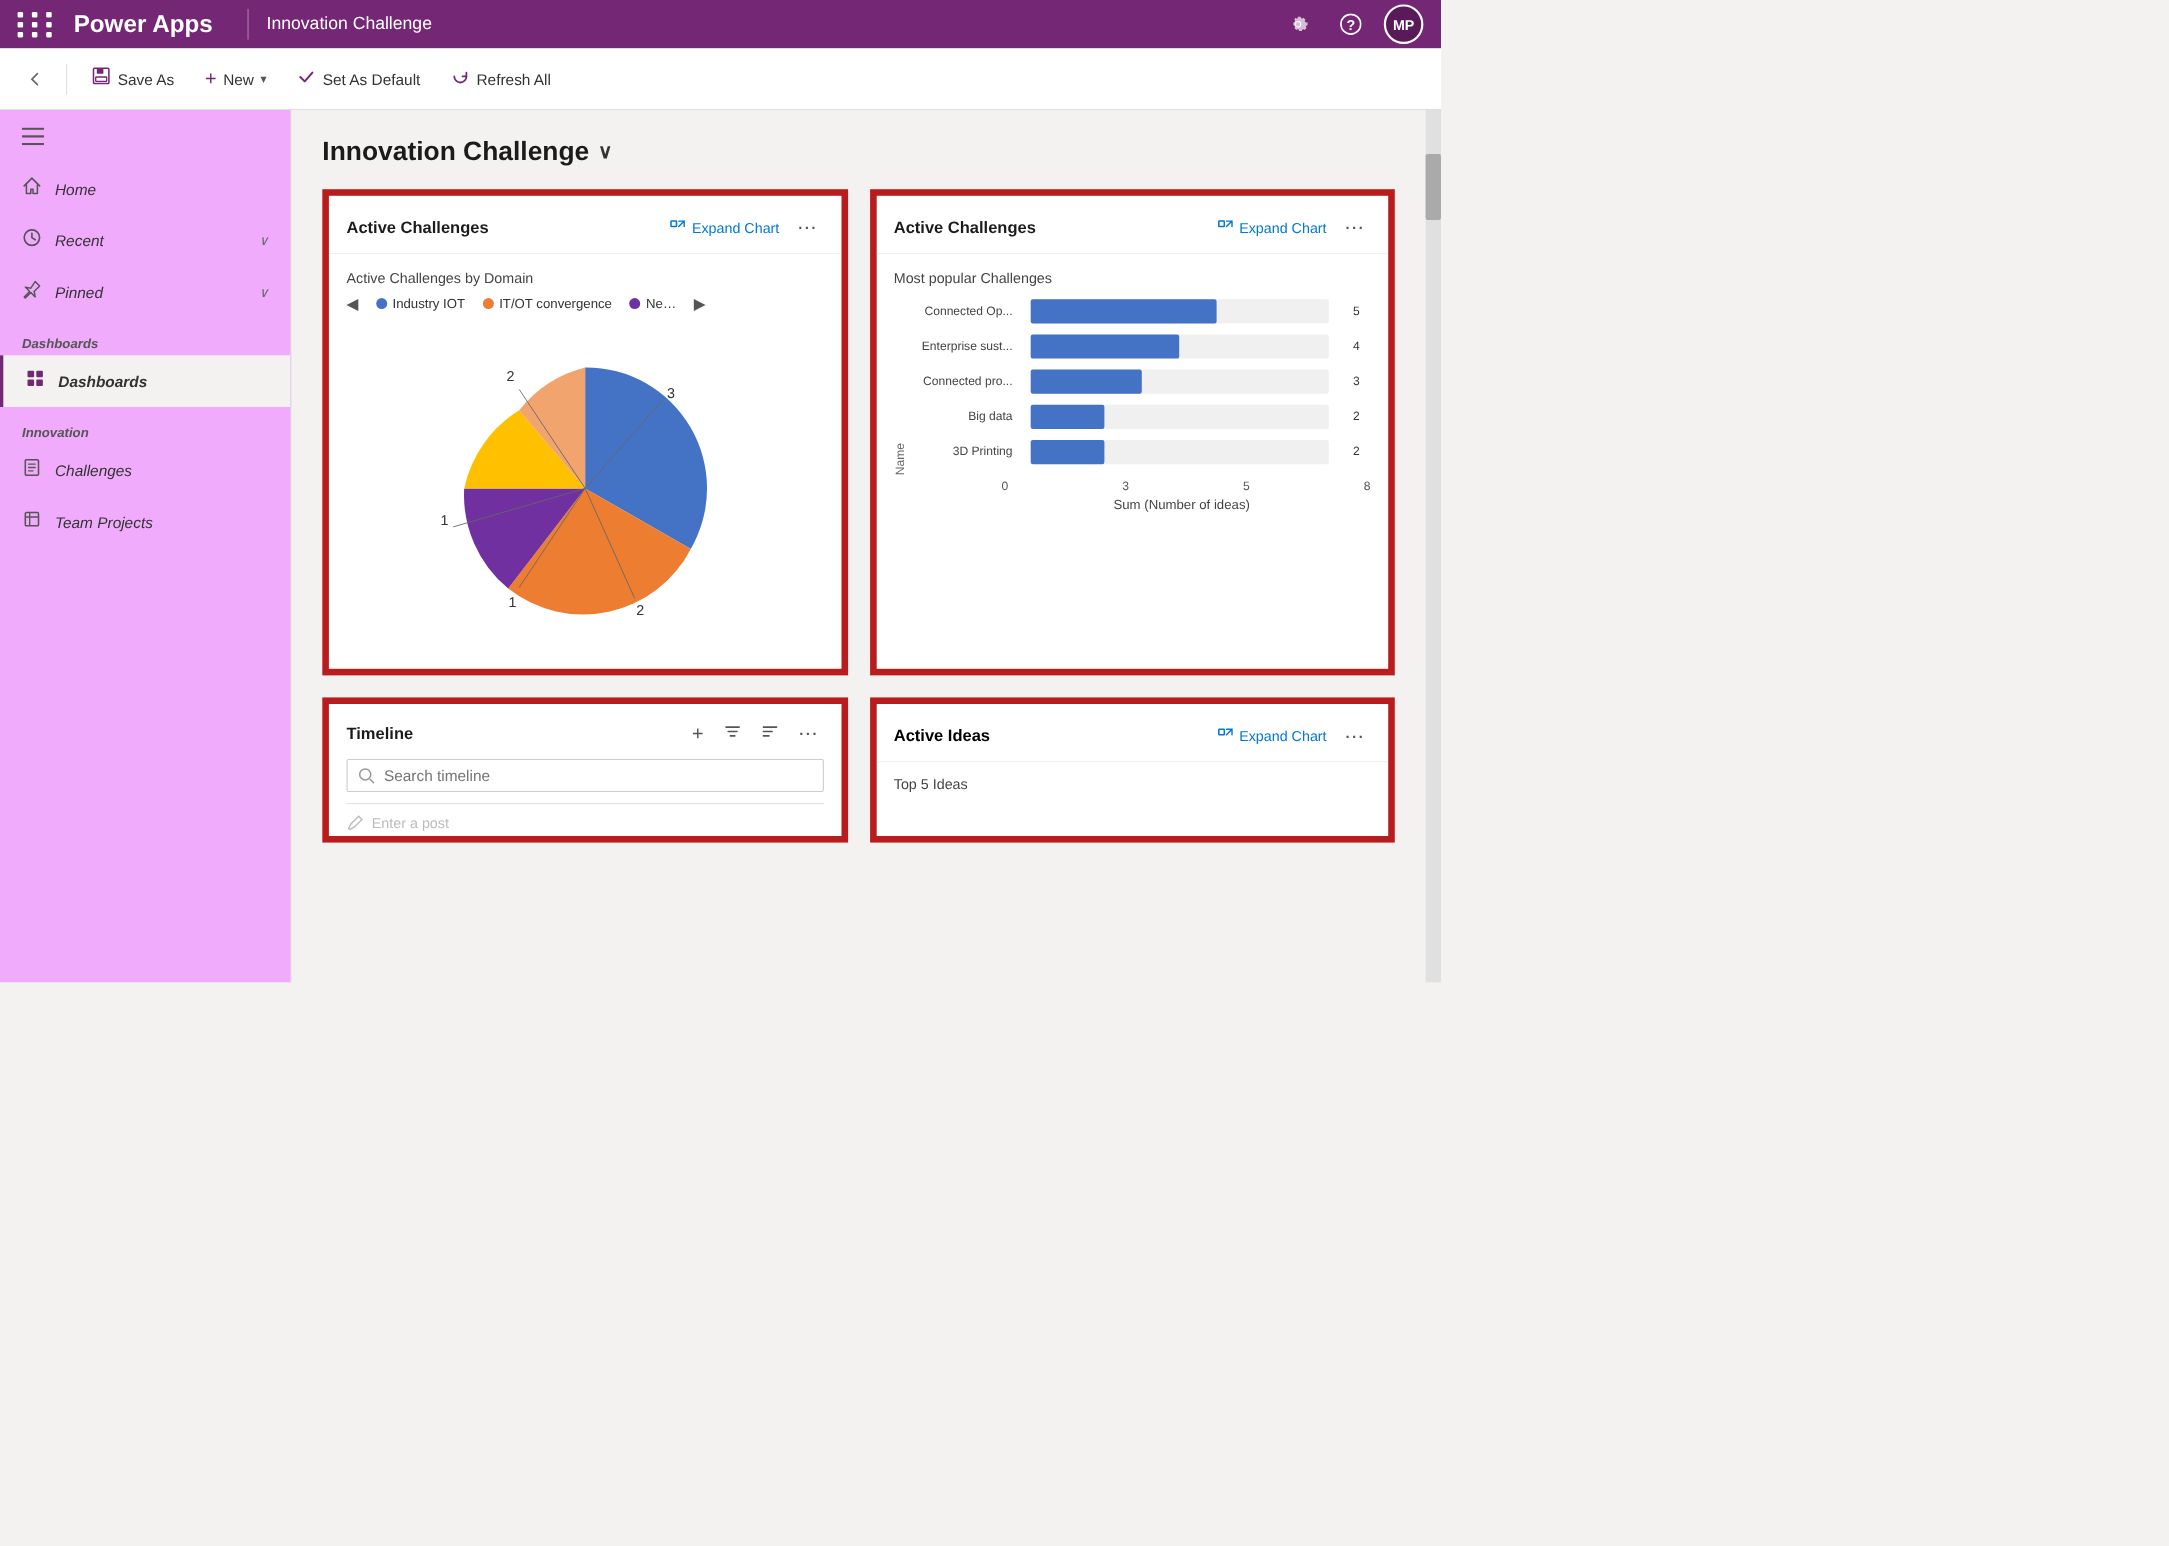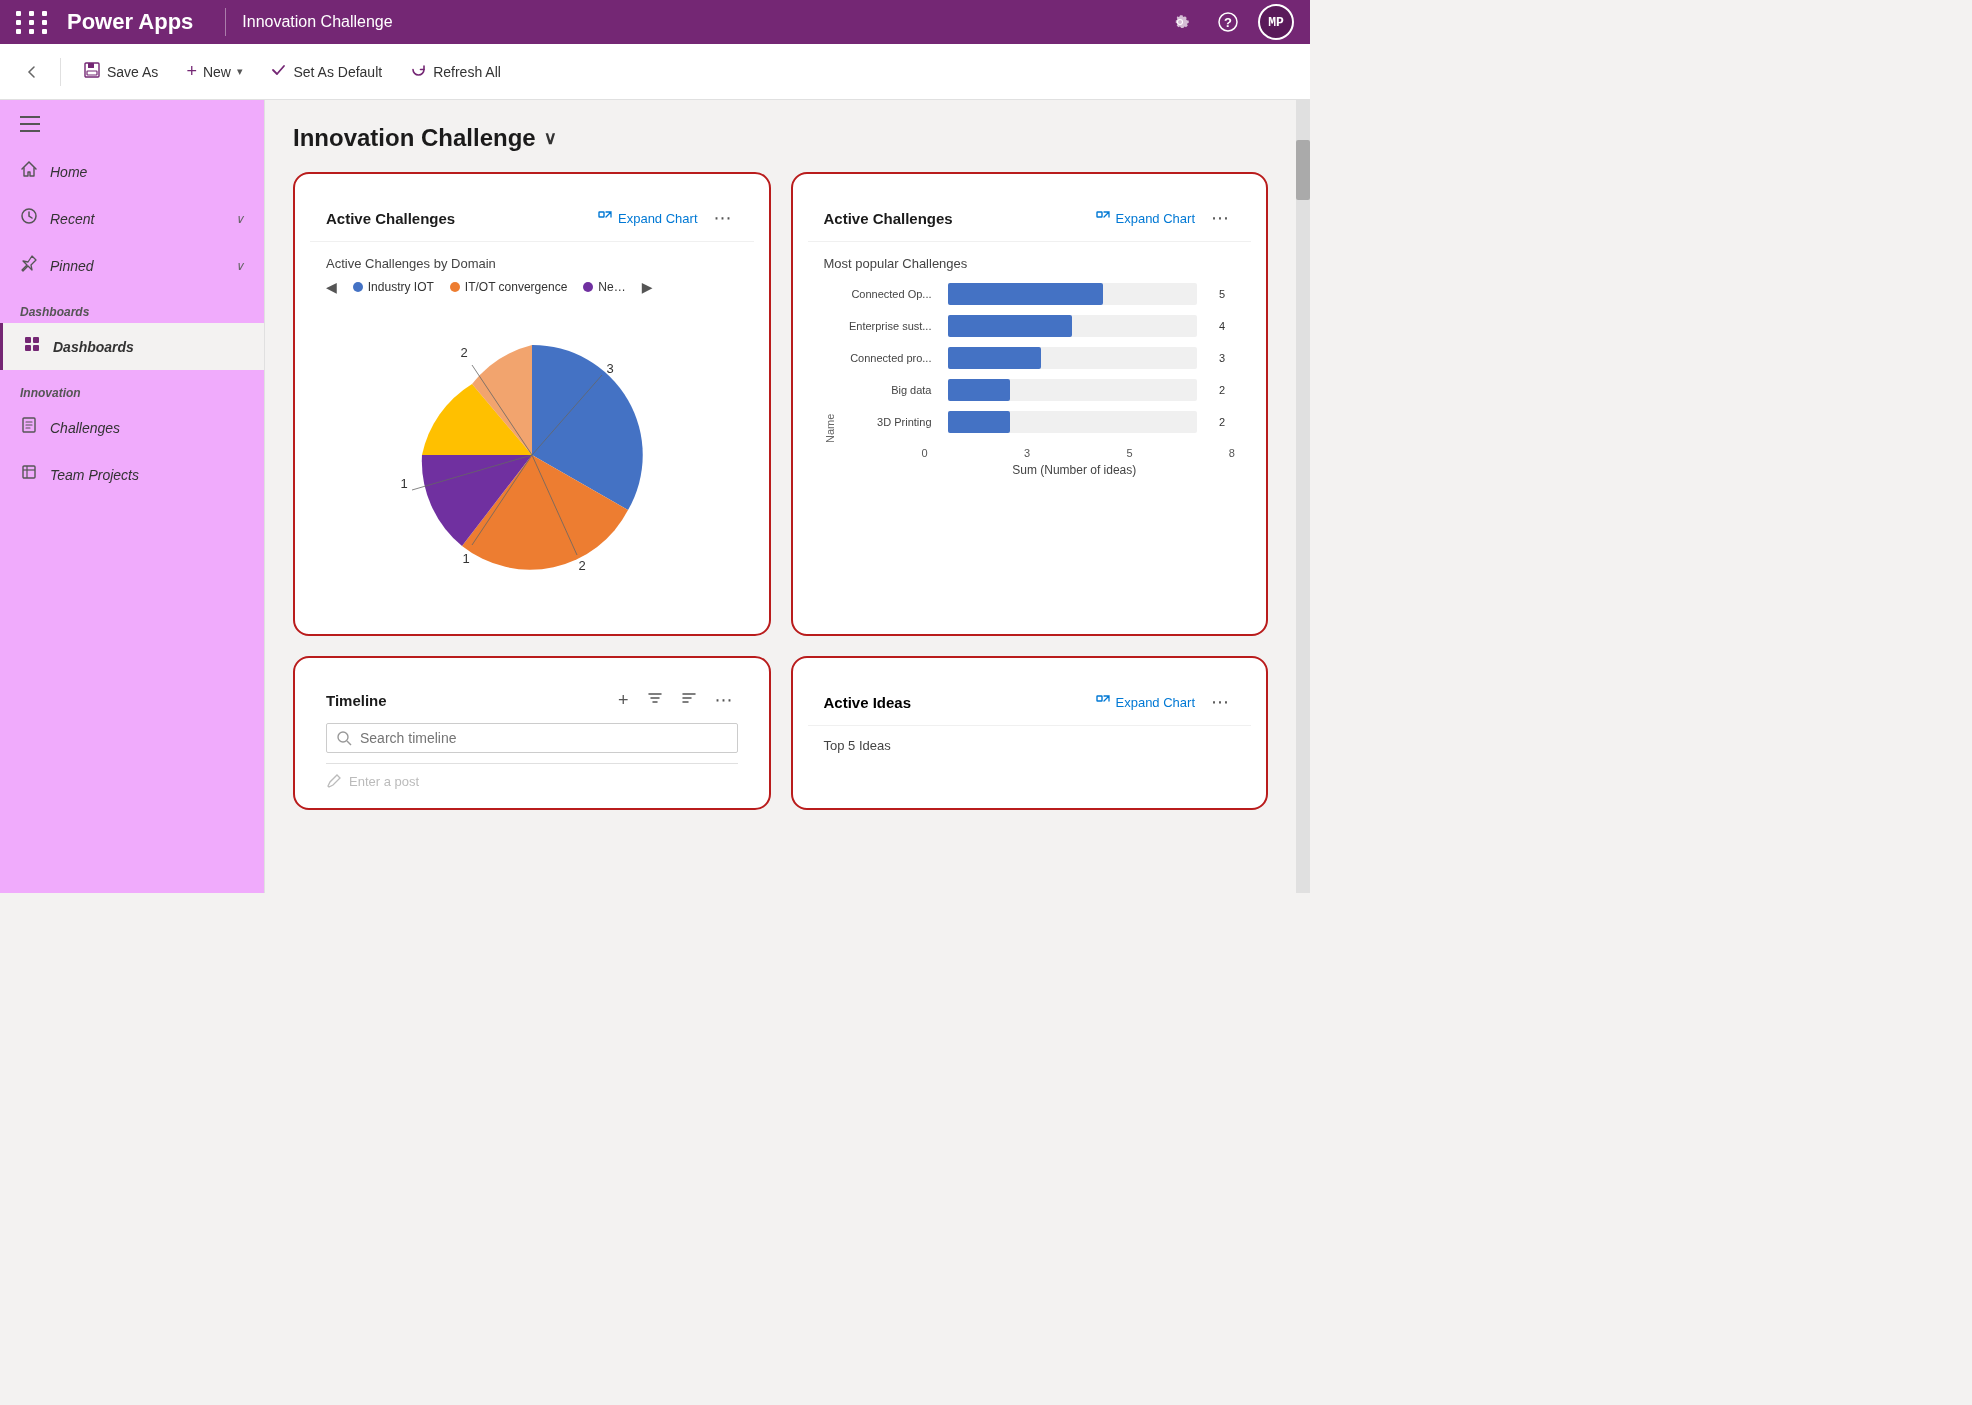--- a/index.html
+++ b/index.html
@@ -14,21 +14,21 @@
       padding: 0 16px;
       color: white;
     }
     .top-nav-grid { display: grid; grid-template-columns: 9px 9px 9px; gap: 4px; margin-right: 16px; cursor: pointer; }
     .top-nav-grid span { width: 5px; height: 5px; background: white; border-radius: 1px; display: block; }
     .top-nav-brand { font-size: 22px; font-weight: 600; margin-right: 16px; }
     .top-nav-divider { width: 1px; height: 28px; background: rgba(255,255,255,0.4); margin: 0 16px; }
     .top-nav-title { font-size: 16px; font-weight: 400; flex: 1; }
     .top-nav-icons { display: flex; align-items: center; gap: 12px; }
     .top-nav-icon { width: 36px; height: 36px; display: flex; align-items: center; justify-content: center; cursor: pointer; border-radius: 4px; }
-    .avatar { width: 36px; height: 36px; border-radius: 50%; border: 2px solid white; background: #5a1a5a; display: flex; align-items: center; justify-content: center; font-size: 13px; font-weight: 600; cursor: pointer; font-family: Liberation Mono, monospace; }
+    .avatar { width: 36px; height: 36px; border-radius: 50%; border: 2px solid white; background: #5a1a5a; display: flex; align-items: center; justify-content: center; font-size: 13px; font-weight: 600; cursor: pointer; }
 
     
     .toolbar {
       background: white;
       height: 56px;
       display: flex;
       align-items: center;
       padding: 0 16px;
       border-bottom: 1px solid #e0e0e0;
       gap: 8px;
@@ -72,23 +72,23 @@
       display: flex; align-items: center; gap: 8px;
     }
     .page-title .chevron-icon { font-size: 18px; color: #333; cursor: pointer; }
 
     
     .dashboard-grid { display: grid; grid-template-columns: 1fr 1fr; gap: 20px; }
 
     
     .card {
       background: white;
-      border: 2px solid #b91c1c;
-      border-radius: 16px;
-      padding: 15px;
+      border: 6px solid #b91c1c;
+      border-radius: 0;
+      padding: 0;
       overflow: hidden;
     }
     .card-header {
       display: flex; align-items: center; padding: 16px 16px 10px;
       border-bottom: 1px solid #f0f0f0;
     }
     .card-title { font-size: 15px; font-weight: 700; color: #1b1b1b; flex: 1; }
     .card-expand { display: flex; align-items: center; gap: 5px; font-size: 13px; color: #0078d4; cursor: pointer; margin-right: 10px; }
     .card-more { cursor: pointer; font-size: 18px; color: #555; padding: 2px 6px; border-radius: 4px; }
 

